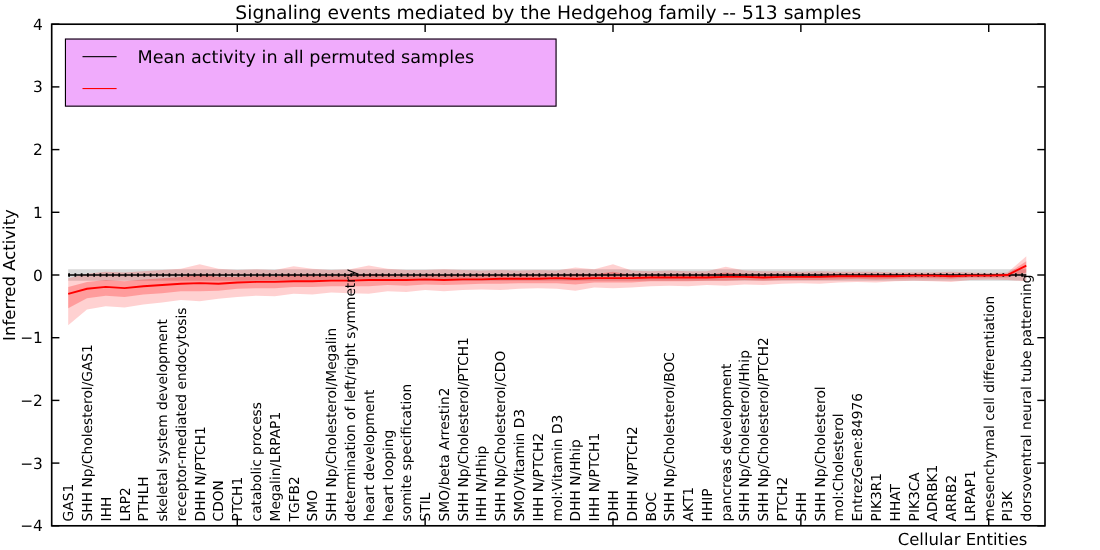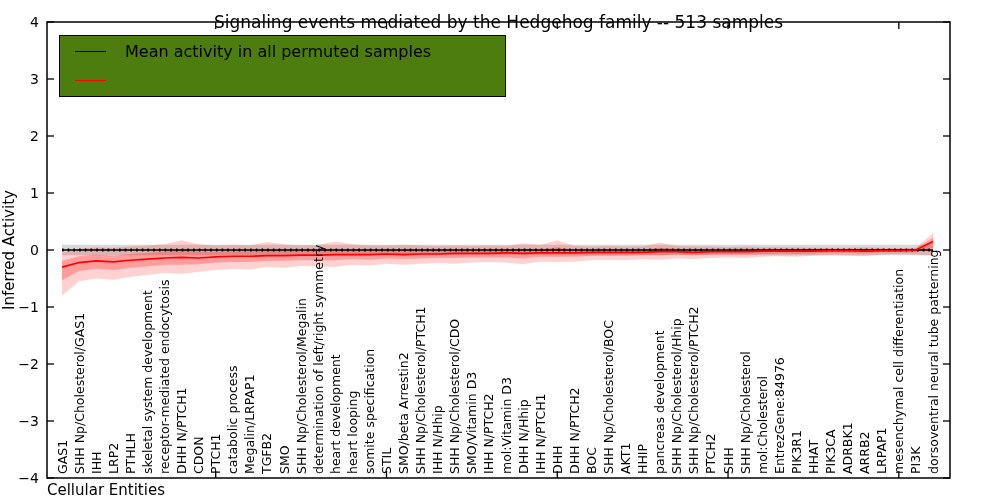--- a/index.html
+++ b/index.html
@@ -1,38 +1,38 @@
 <!DOCTYPE html>
 <html><head>
 <meta charset="utf-8">
 <style>
   html,body{margin:0;padding:0;background:#ffffff;}
   #figure{
     position:relative;width:1000px;height:500px;background:#ffffff;
     font-family:"DejaVu Sans",sans-serif;color:#000;overflow:hidden;
   }
   #chart-title{
-    position:absolute;left:47px;top:12px;width:903px;text-align:center;
+    position:absolute;left:47px;top:2px;width:903px;text-align:center;
     font-size:17px;white-space:nowrap;
   }
   #plot-svg{position:absolute;left:0;top:0;font-family:"DejaVu Sans",sans-serif;}
   #legend{
     position:absolute;left:59px;top:35px;width:447px;height:62px;
-    border:1.6px solid #000;background:#4d7c0f;box-sizing:border-box;
+    border:1.6px solid #000;background:#f0abfc;box-sizing:border-box;
     display:flex;flex-direction:column;justify-content:space-evenly;
   }
   .legend-row{display:flex;align-items:center;padding-left:15px;height:28px;}
   .legend-swatch{width:31px;height:0;border-top:1.6px solid #000;margin-right:19px;flex:0 0 auto;}
   .legend-label{font-size:16px;white-space:nowrap;}
   #y-axis-label{
     position:absolute;left:9px;top:250px;font-size:15px;white-space:nowrap;
     transform:translate(-50%,-50%) rotate(-90deg);
   }
   #x-axis-label{
-    position:absolute;left:47px;top:481px;width:903px;text-align:left;font-size:15px;
+    position:absolute;left:31px;top:481px;width:903px;text-align:right;font-size:15px;
   }
 </style>
 </head>
 <body>
 
 <div id="figure">
   <svg id="plot-svg" width="1000" height="500">
       <polygon points="62,244.87 79.07843137254902,244.87 96.15686274509804,244.87 113.23529411764706,244.87 130.31372549019608,244.87 147.39215686274508,244.87 164.47058823529412,244.87 181.54901960784315,244.87 198.62745098039215,244.87 215.7058823529412,244.87 232.7843137254902,244.87 249.86274509803923,244.87 266.94117647058823,244.87 284.01960784313724,244.87 301.0980392156863,244.87 318.1764705882353,244.87 335.2549019607843,244.87 352.3333333333333,244.87 369.4117647058824,244.87 386.4901960784314,244.87 403.5686274509804,244.87 420.6470588235294,244.87 437.72549019607845,244.87 454.80392156862746,244.87 471.88235294117646,244.87 488.96078431372547,244.87 506.03921568627453,244.87 523.1176470588235,244.87 540.1960784313726,244.87 557.2745098039215,244.87 574.3529411764706,244.87 591.4313725490196,244.87 608.5098039215686,244.87 625.5882352941177,244.87 642.6666666666666,244.87 659.7450980392157,244.87 676.8235294117648,244.87 693.9019607843137,244.87 710.9803921568628,244.87 728.0588235294117,244.87 745.1372549019608,244.87 762.2156862745098,244.87 779.2941176470588,244.87 796.3725490196078,244.87 813.4509803921569,244.87 830.5294117647059,244.87 847.6078431372549,244.87 864.6862745098039,244.87 881.7647058823529,244.87 898.843137254902,244.87 915.9215686274509,244.87 933,244.87 933,255.13 915.9215686274509,255.13 898.843137254902,255.13 881.7647058823529,255.13 864.6862745098039,255.13 847.6078431372549,255.13 830.5294117647059,255.13 813.4509803921569,255.13 796.3725490196078,255.13 779.2941176470588,255.13 762.2156862745098,255.13 745.1372549019608,255.13 728.0588235294117,255.13 710.9803921568628,255.13 693.9019607843137,255.13 676.8235294117648,255.13 659.7450980392157,255.13 642.6666666666666,255.13 625.5882352941177,255.13 608.5098039215686,255.13 591.4313725490196,255.13 574.3529411764706,255.13 557.2745098039215,255.13 540.1960784313726,255.13 523.1176470588235,255.13 506.03921568627453,255.13 488.96078431372547,255.13 471.88235294117646,255.13 454.80392156862746,255.13 437.72549019607845,255.13 420.6470588235294,255.13 403.5686274509804,255.13 386.4901960784314,255.13 369.4117647058824,255.13 352.3333333333333,255.13 335.2549019607843,255.13 318.1764705882353,255.13 301.0980392156863,255.13 284.01960784313724,255.13 266.94117647058823,255.13 249.86274509803923,255.13 232.7843137254902,255.13 215.7058823529412,255.13 198.62745098039215,255.13 181.54901960784315,255.13 164.47058823529412,255.13 147.39215686274508,255.13 130.31372549019608,255.13 113.23529411764706,255.13 96.15686274509804,255.13 79.07843137254902,255.13 62,255.13" fill="#aaaaaa" fill-opacity="0.45"></polygon>
       <polygon points="62,252.85 79.07843137254902,248.86 96.15686274509804,247.15 113.23529411764706,247.72 130.31372549019608,246.58 147.39215686274508,245.44 164.47058823529412,244.3 181.54901960784315,240.31 198.62745098039215,244.3 215.7058823529412,245.44 232.7843137254902,244.87 249.86274509803923,245.44 266.94117647058823,242.02 284.01960784313724,244.3 301.0980392156863,245.44 318.1764705882353,244.87 335.2549019607843,241.45 352.3333333333333,244.3 369.4117647058824,245.44 386.4901960784314,245.44 403.5686274509804,244.87 420.6470588235294,245.44 437.72549019607845,246.01 454.80392156862746,245.44 471.88235294117646,246.01 488.96078431372547,245.44 506.03921568627453,246.01 523.1176470588235,243.16 540.1960784313726,244.87 557.2745098039215,240.31 574.3529411764706,246.01 591.4313725490196,246.58 608.5098039215686,246.01 625.5882352941177,246.58 642.6666666666666,246.58 659.7450980392157,242.59 676.8235294117648,246.01 693.9019607843137,246.58 710.9803921568628,246.58 728.0588235294117,247.15 745.1372549019608,246.58 762.2156862745098,247.15 779.2941176470588,247.15 796.3725490196078,247.15 813.4509803921569,247.72 830.5294117647059,247.72 847.6078431372549,247.72 864.6862745098039,247.15 881.7647058823529,247.72 898.843137254902,248.29 915.9215686274509,247.72 933,232.9 933,255.7 915.9215686274509,254.56 898.843137254902,253.99 881.7647058823529,254.56 864.6862745098039,256.27 847.6078431372549,255.7 830.5294117647059,255.13 813.4509803921569,255.7 796.3725490196078,256.84 779.2941176470588,256.27 762.2156862745098,256.84 745.1372549019608,257.98 728.0588235294117,257.41 710.9803921568628,257.98 693.9019607843137,259.12 676.8235294117648,258.55 659.7450980392157,259.69 642.6666666666666,259.12 625.5882352941177,260.26 608.5098039215686,259.69 591.4313725490196,260.26 574.3529411764706,261.4 557.2745098039215,261.97 540.1960784313726,261.4 523.1176470588235,264.25 506.03921568627453,262.54 488.96078431372547,261.97 471.88235294117646,262.54 454.80392156862746,263.68 437.72549019607845,263.11 420.6470588235294,263.68 403.5686274509804,264.82 386.4901960784314,263.68 369.4117647058824,265.39 352.3333333333333,264.82 335.2549019607843,267.1 318.1764705882353,266.53 301.0980392156863,265.96 284.01960784313724,267.67 266.94117647058823,267.1 249.86274509803923,269.38 232.7843137254902,268.81 215.7058823529412,269.95 198.62745098039215,271.66 181.54901960784315,273.94 164.47058823529412,272.8 147.39215686274508,275.08 130.31372549019608,276.79 113.23529411764706,279.64 96.15686274509804,278.5 79.07843137254902,281.35 62,295.6" fill="#ff0000" fill-opacity="0.18"></polygon>
       <polygon points="62,260.83 79.07843137254902,256.27 96.15686274509804,254.56 113.23529411764706,255.7 130.31372549019608,253.99 147.39215686274508,252.85 164.47058823529412,251.71 181.54901960784315,249.43 198.62745098039215,251.71 215.7058823529412,251.71 232.7843137254902,251.14 249.86274509803923,251.14 266.94117647058823,249.43 284.01960784313724,250.57 301.0980392156863,250.57 318.1764705882353,250.57 335.2549019607843,248.86 352.3333333333333,250 369.4117647058824,250.57 386.4901960784314,250 403.5686274509804,250 420.6470588235294,250 437.72549019607845,250 454.80392156862746,250 471.88235294117646,250 488.96078431372547,250 506.03921568627453,250 523.1176470588235,248.86 540.1960784313726,249.43 557.2745098039215,247.15 574.3529411764706,250 591.4313725490196,249.43 608.5098039215686,249.43 625.5882352941177,249.43 642.6666666666666,249.43 659.7450980392157,247.72 676.8235294117648,248.86 693.9019607843137,249.43 710.9803921568628,249.43 728.0588235294117,249.43 745.1372549019608,249.43 762.2156862745098,249.43 779.2941176470588,249.43 796.3725490196078,249.43 813.4509803921569,249.43 830.5294117647059,249.43 847.6078431372549,249.43 864.6862745098039,249.43 881.7647058823529,249.43 898.843137254902,249.43 915.9215686274509,248.86 933,237.46 933,247.72 915.9215686274509,252.28 898.843137254902,252.28 881.7647058823529,252.28 864.6862745098039,253.42 847.6078431372549,252.85 830.5294117647059,252.85 813.4509803921569,253.42 796.3725490196078,253.99 779.2941176470588,253.42 762.2156862745098,253.99 745.1372549019608,254.56 728.0588235294117,254.56 710.9803921568628,254.56 693.9019607843137,255.13 676.8235294117648,254.56 659.7450980392157,255.13 642.6666666666666,255.13 625.5882352941177,255.7 608.5098039215686,255.7 591.4313725490196,255.7 574.3529411764706,256.84 557.2745098039215,256.84 540.1960784313726,256.84 523.1176470588235,258.55 506.03921568627453,257.41 488.96078431372547,257.41 471.88235294117646,257.41 454.80392156862746,257.98 437.72549019607845,257.98 420.6470588235294,258.55 403.5686274509804,259.12 386.4901960784314,258.55 369.4117647058824,259.69 352.3333333333333,259.12 335.2549019607843,260.26 318.1764705882353,260.26 301.0980392156863,260.26 284.01960784313724,260.83 266.94117647058823,260.83 249.86274509803923,261.97 232.7843137254902,261.97 215.7058823529412,262.54 198.62745098039215,264.25 181.54901960784315,264.82 164.47058823529412,264.82 147.39215686274508,266.53 130.31372549019608,267.67 113.23529411764706,269.95 96.15686274509804,268.81 79.07843137254902,271.09 62,280.21" fill="#ff0000" fill-opacity="0.25"></polygon>

